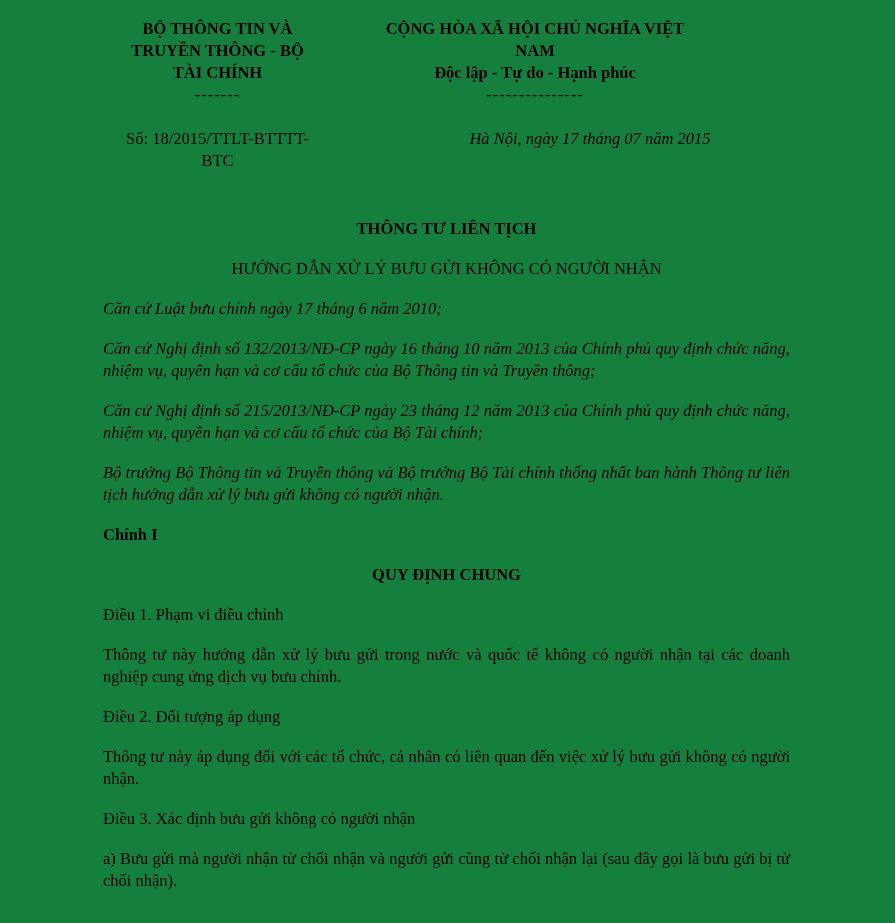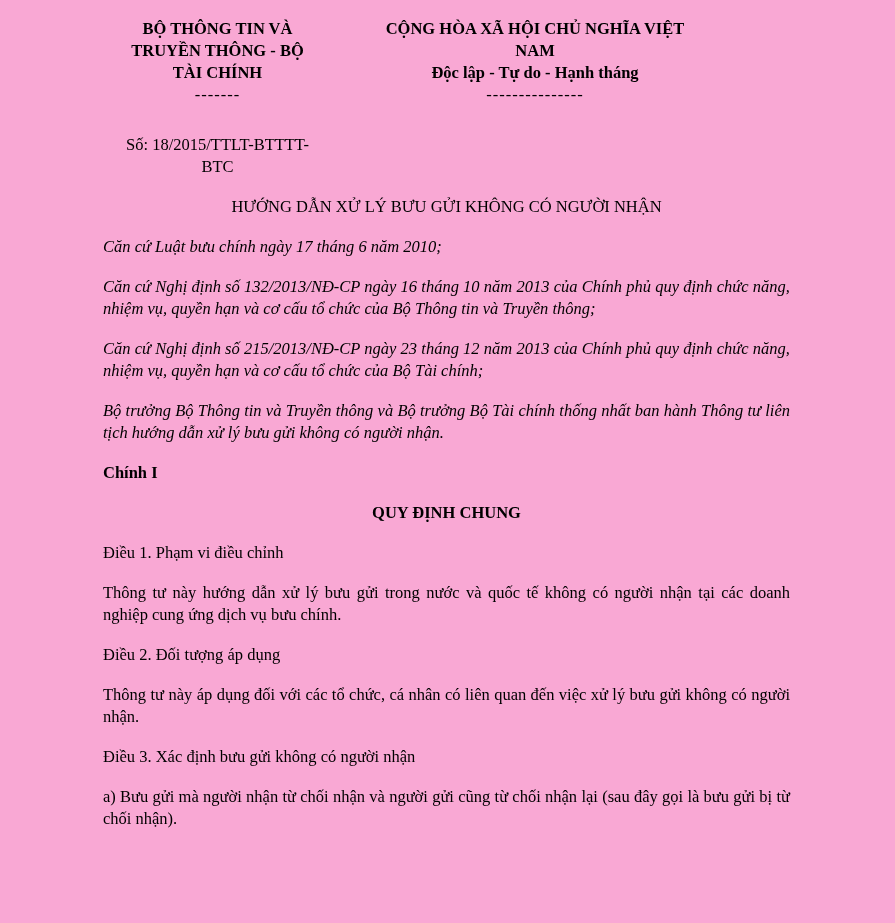--- a/index.html
+++ b/index.html
@@ -14,21 +14,21 @@
     font-family: "Liberation Serif", "DejaVu Serif", serif;
     color: #000000;
     font-size: 16.5px;
     line-height: 22px;
   }
   .page {
     box-sizing: border-box;
     width: 895px;
     height: 923px;
     padding: 18px 105px 10px 103px;
-    background: #f9a8d4;
+    background: #15803d;
   }
   
   .header {
     display: flex;
     align-items: flex-start;
   }
   .header-left {
     width: 205px;
     margin-left: 12px;
     text-align: center;
@@ -45,21 +45,21 @@
   .motto {
     font-weight: bold;
   }
   .country-block {
     width: 330px;
   }
   .divider {
     letter-spacing: 1px;
   }
   .doc-number {
-    margin-top: 28px;
+    margin-top: 22px;
   }
   .dateline {
     margin-top: 22px;
     font-style: italic;
     width: 440px;
     text-align: center;
   }
   
   .doc-title {
     margin-top: 46px;
@@ -98,26 +98,28 @@
 
   <div class="header">
     <div class="header-left">
       <div class="org-name">BỘ THÔNG TIN VÀ TRUYỀN THÔNG - BỘ TÀI CHÍNH</div>
       <div class="divider">-------</div>
       <div class="doc-number">Số: 18/2015/TTLT-BTTTT-BTC</div>
     </div>
     <div class="header-right">
       <div class="country-block">
         <div class="country-name">CỘNG HÒA XÃ HỘI CHỦ NGHĨA VIỆT NAM</div>
-        <div class="motto">Độc lập - Tự do - Hạnh tháng</div>
+        <div class="motto">Độc lập - Tự do - Hạnh phúc</div>
         <div class="divider">---------------</div>
       </div>
+      <div class="dateline">Hà Nội, ngày 17 tháng 07 năm 2015</div>
     </div>
   </div>
 
+  <div class="doc-title">THÔNG TƯ LIÊN TỊCH</div>
   <div class="doc-subtitle">HƯỚNG DẪN XỬ LÝ BƯU GỬI KHÔNG CÓ NGƯỜI NHẬN</div>
 
   <p class="block italic">Căn cứ Luật bưu chính ngày 17 tháng 6 năm 2010;</p>
   <p class="block italic">Căn cứ Nghị định số 132/2013/NĐ-CP ngày 16 tháng 10 năm 2013 của Chính phủ quy định chức năng, nhiệm vụ, quyền hạn và cơ cấu tổ chức của Bộ Thông tin và Truyền thông;</p>
   <p class="block italic">Căn cứ Nghị định số 215/2013/NĐ-CP ngày 23 tháng 12 năm 2013 của Chính phủ quy định chức năng, nhiệm vụ, quyền hạn và cơ cấu tổ chức của Bộ Tài chính;</p>
   <p class="block italic">Bộ trưởng Bộ Thông tin và Truyền thông và Bộ trưởng Bộ Tài chính thống nhất ban hành Thông tư liên tịch hướng dẫn xử lý bưu gửi không có người nhận.</p>
 
   <p class="block chapter">Chính I</p>
   <p class="block chapter-title">QUY ĐỊNH CHUNG</p>
 

